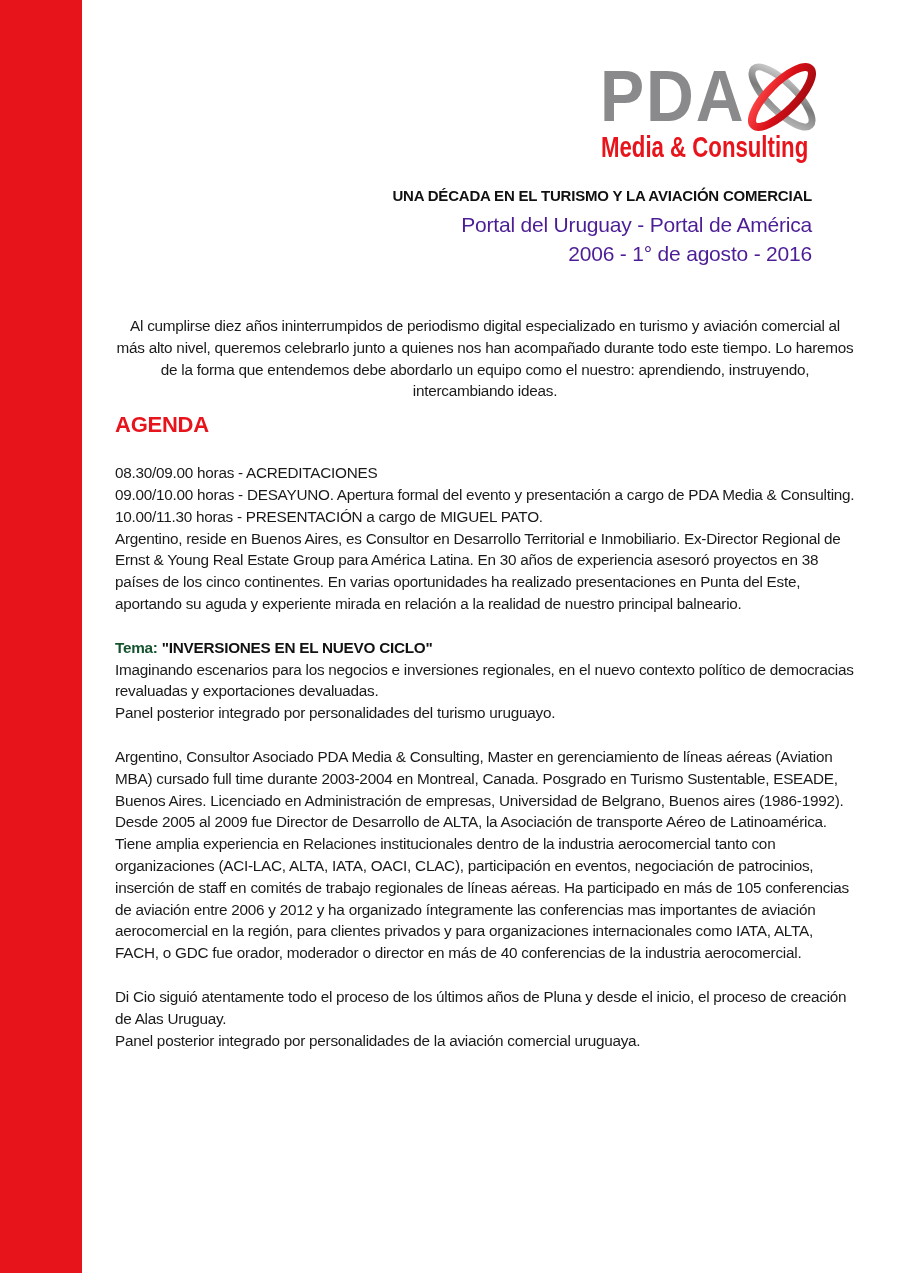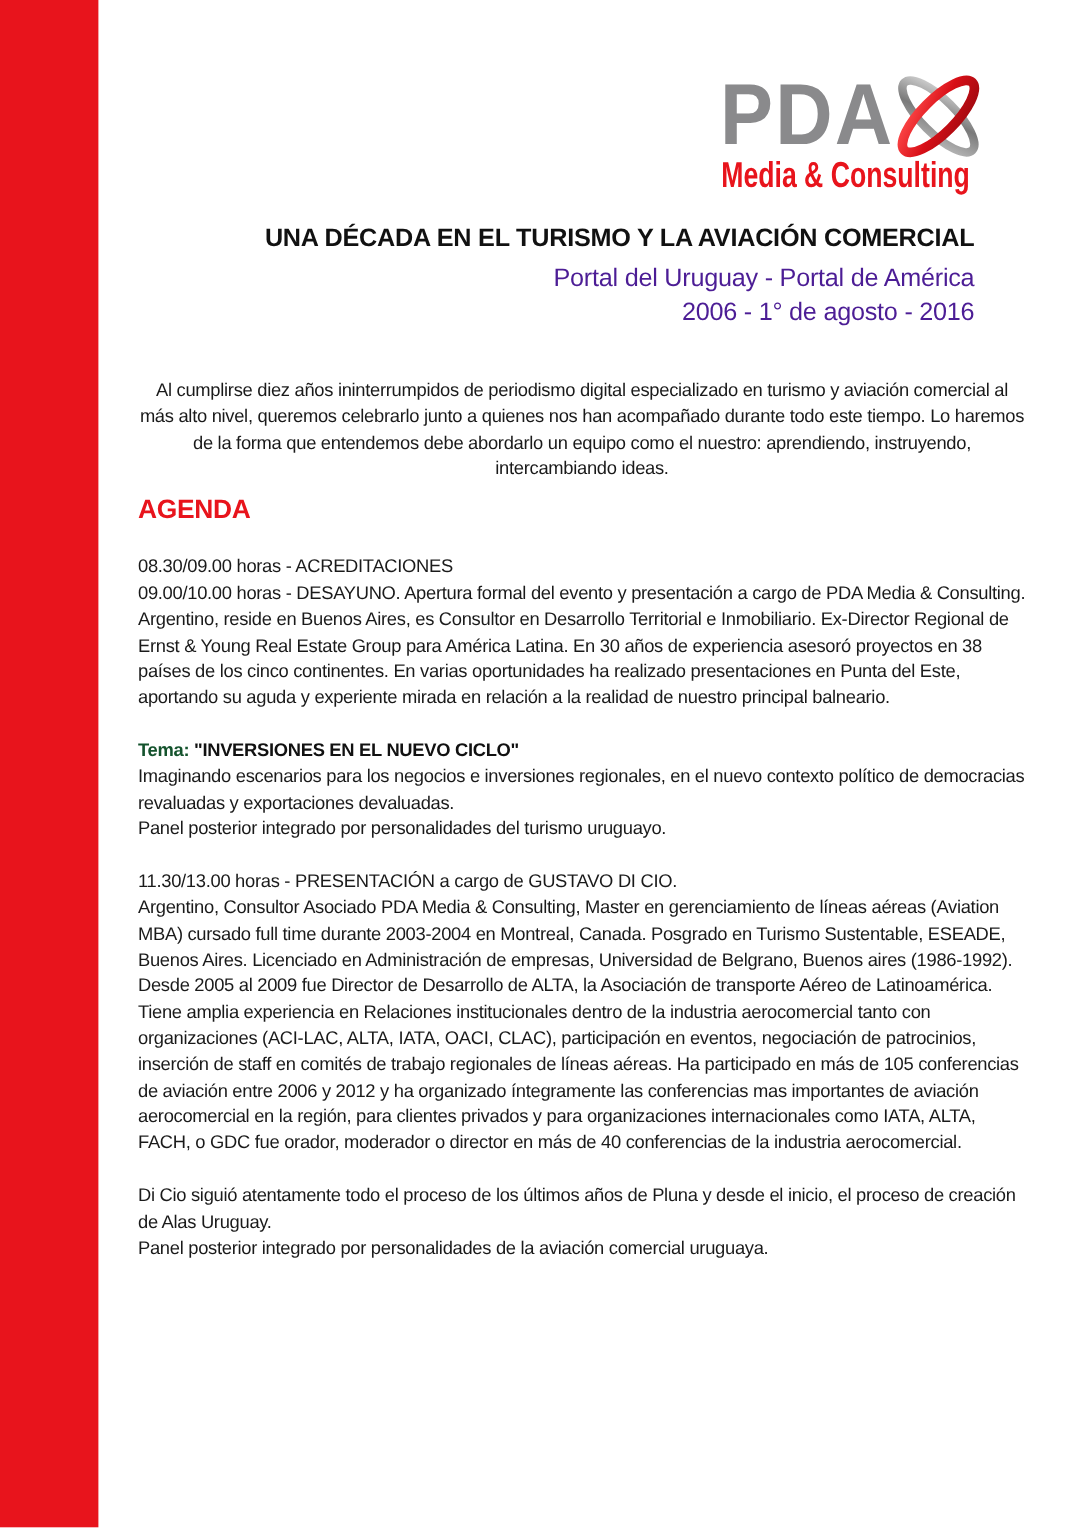--- a/index.html
+++ b/index.html
@@ -64,21 +64,21 @@
       line-height: 1;
     }
     .header-block {
       position: absolute;
       right: 88px;
       top: 187px;
       text-align: right;
     }
     .main-title {
       font-weight: bold;
-      font-size: 21px;
+      font-size: 15px;
       color: #111;
       margin: 0 0 6px 0;
       letter-spacing: -0.2px;
     }
     .sub-line {
       font-size: 21px;
       color: #4c1d95;
       line-height: 29px;
       letter-spacing: -0.2px;
     }
@@ -150,33 +150,33 @@
   <div class="sub-line">2006 - 1° de agosto - 2016</div>
 </div>
 
 <div class="content">
   <p class="intro">Al cumplirse diez años ininterrumpidos de periodismo digital especializado en turismo y aviación comercial al más alto nivel, queremos celebrarlo junto a quienes nos han acompañado durante todo este tiempo. Lo haremos de la forma que entendemos debe abordarlo un equipo como el nuestro: aprendiendo, instruyendo, intercambiando ideas.</p>
 
   <div class="agenda-heading">AGENDA</div>
 
   <p>08.30/09.00 horas - ACREDITACIONES</p>
   <p>09.00/10.00 horas - DESAYUNO. Apertura formal del evento y presentación a cargo de PDA Media &amp; Consulting.</p>
+  <p>10.00/11.30 horas - PRESENTACIÓN a cargo de MIGUEL PATO.</p>
   <p>Argentino, reside en Buenos Aires, es Consultor en Desarrollo Territorial e Inmobiliario. Ex-Director Regional de Ernst &amp; Young Real Estate Group para América Latina. En 30 años de experiencia asesoró proyectos en 38 países de los cinco continentes. En varias oportunidades ha realizado presentaciones en Punta del Este, aportando su aguda y experiente mirada en relación a la realidad de nuestro principal balneario.</p>
 
   <div class="gap"></div>
 
   <p>
     <span class="tema-label">Tema:</span>
     <span class="tema-title">"INVERSIONES EN EL NUEVO CICLO"</span>
   </p>
   <p>Imaginando escenarios para los negocios e inversiones regionales, en el nuevo contexto político de democracias revaluadas y exportaciones devaluadas.</p>
   <p>Panel posterior integrado por personalidades del turismo uruguayo.</p>
 
   <div class="gap"></div>
 
-  <p>11.30/13.00 horas - PRESENTACIÓN a cargo de GUSTAVO DI CIO.</p>
   <p>Argentino, Consultor Asociado PDA Media &amp; Consulting, Master en gerenciamiento de líneas aéreas (Aviation MBA) cursado full time durante 2003-2004 en Montreal, Canada. Posgrado en Turismo Sustentable, ESEADE, Buenos Aires. Licenciado en Administración de empresas, Universidad de Belgrano, Buenos aires (1986-1992). Desde 2005 al 2009 fue Director de Desarrollo de ALTA, la Asociación de transporte Aéreo de Latinoamérica. Tiene amplia experiencia en Relaciones institucionales dentro de la industria aerocomercial tanto con organizaciones (ACI-LAC, ALTA, IATA, OACI, CLAC), participación en eventos, negociación de patrocinios, inserción de staff en comités de trabajo regionales de líneas aéreas. Ha participado en más de 105 conferencias de aviación entre 2006 y 2012 y ha organizado íntegramente las conferencias mas importantes de aviación aerocomercial en la región, para clientes privados y para organizaciones internacionales como IATA, ALTA, FACH,  o GDC fue orador, moderador o director en más de 40 conferencias de la industria aerocomercial.</p>
 
   <div class="gap"></div>
 
   <p>Di Cio siguió atentamente todo el proceso de los últimos años de Pluna y desde el inicio, el proceso de creación de Alas Uruguay.</p>
   <p>Panel posterior integrado por personalidades de la aviación comercial uruguaya.</p>
 </div>
 
 </body></html>

